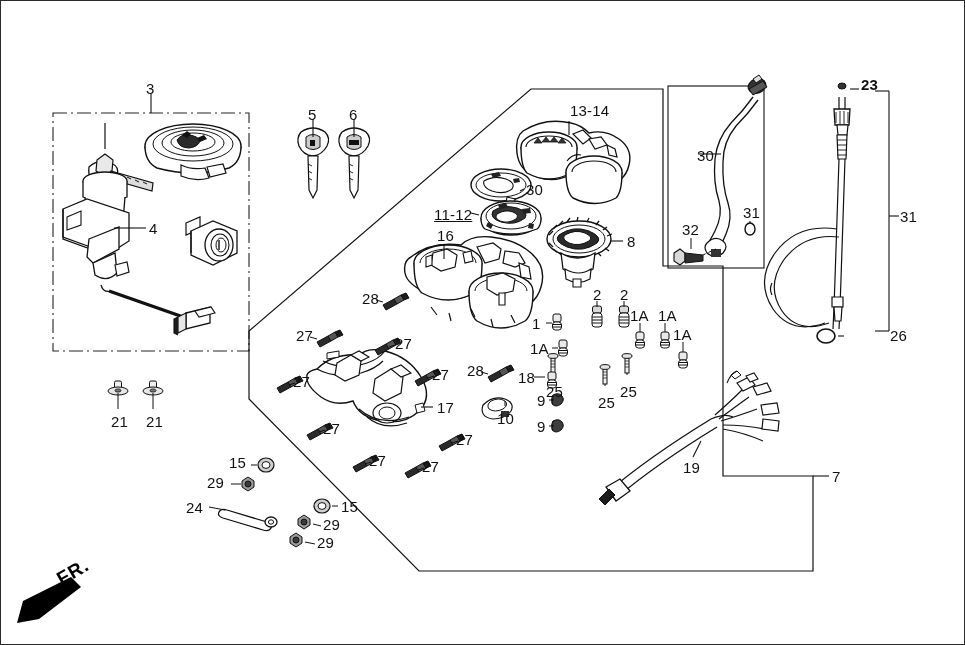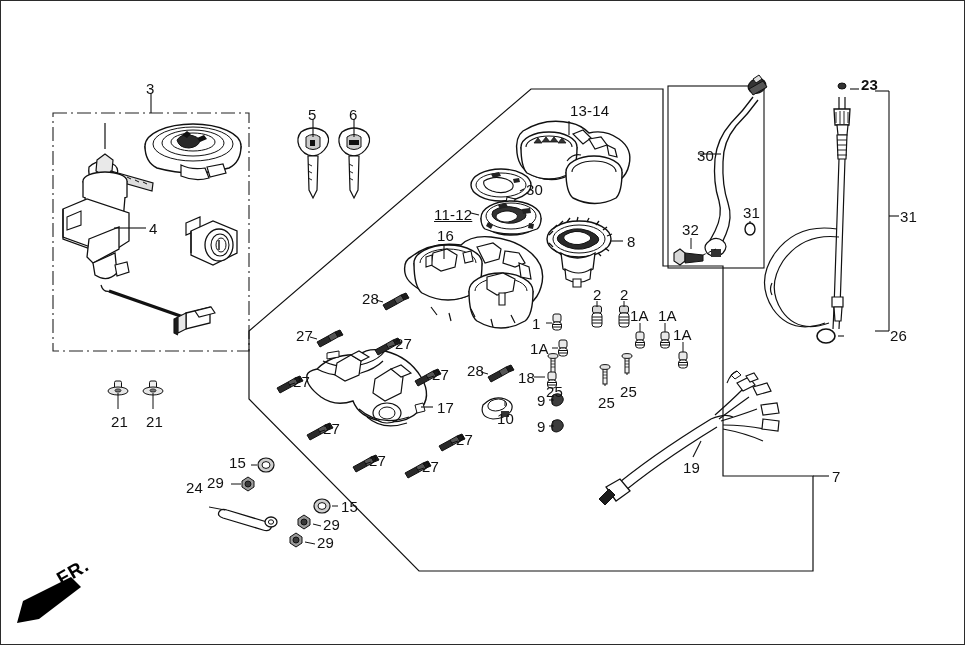--- a/index.html
+++ b/index.html
@@ -404,21 +404,21 @@
   <div class="lbl" style="left:899px;top:207px;">31</div>
   <div class="lbl" style="left:860px;top:75px;font-weight:bold;">23</div>
   <div class="lbl" style="left:889px;top:326px;">26</div>
   <div class="lbl" style="left:696px;top:146px;">30</div>
   <div class="lbl" style="left:742px;top:203px;">31</div>
   <div class="lbl" style="left:681px;top:220px;">32</div>
   <div class="lbl" style="left:110px;top:412px;">21</div>
   <div class="lbl" style="left:145px;top:412px;">21</div>
   <div class="lbl" style="left:228px;top:453px;">15</div>
   <div class="lbl" style="left:206px;top:473px;">29</div>
-  <div class="lbl" style="left:185px;top:478px;">24</div>
+  <div class="lbl" style="left:185px;top:498px;">24</div>
   <div class="lbl" style="left:340px;top:497px;">15</div>
   <div class="lbl" style="left:322px;top:515px;">29</div>
   <div class="lbl" style="left:316px;top:533px;">29</div>
   <div class="lbl" style="left:531px;top:314px;">1</div>
   <div class="lbl" style="left:592px;top:285px;">2</div>
   <div class="lbl" style="left:619px;top:285px;">2</div>
   <div class="lbl" style="left:629px;top:306px;">1A</div>
   <div class="lbl" style="left:657px;top:306px;">1A</div>
   <div class="lbl" style="left:672px;top:325px;">1A</div>
   <div class="lbl" style="left:529px;top:339px;">1A</div>

